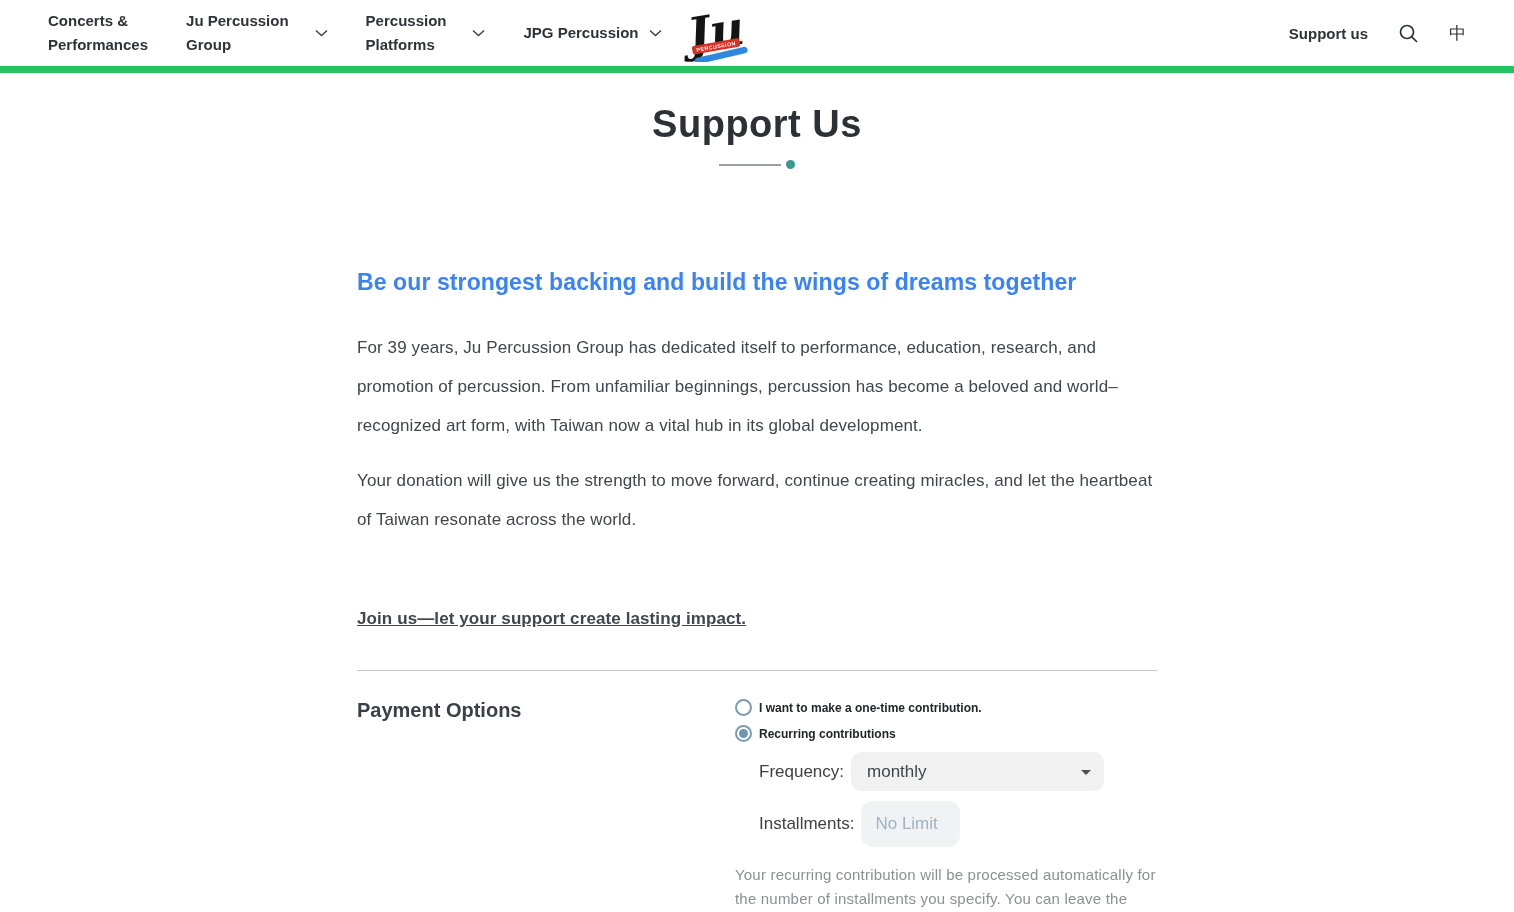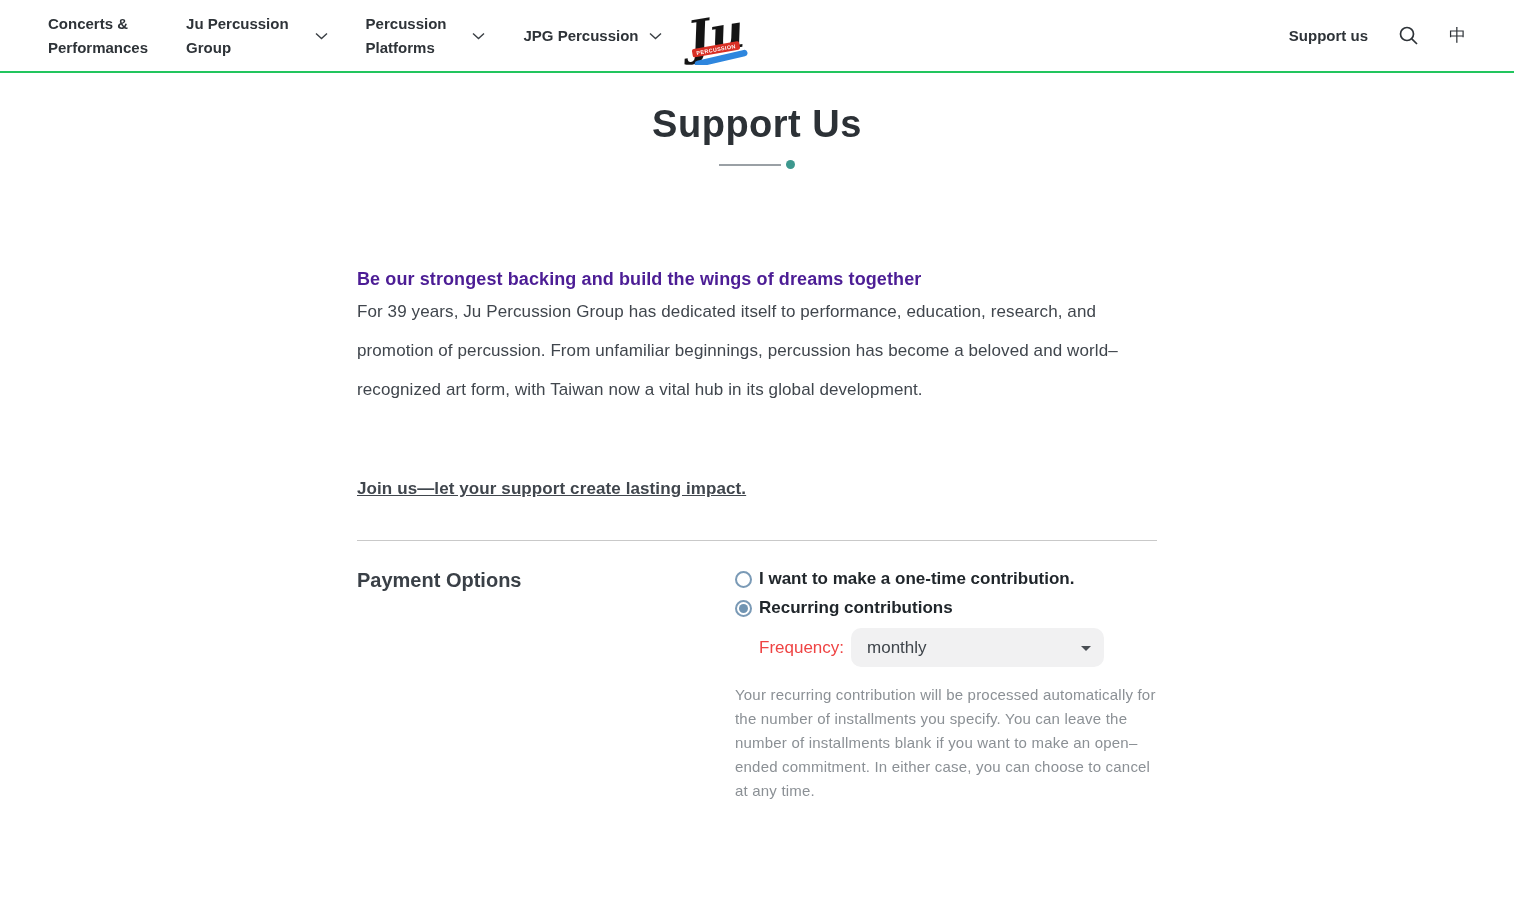--- a/index.html
+++ b/index.html
@@ -5,21 +5,21 @@
   * { margin: 0; padding: 0; box-sizing: border-box; }
   html, body { width: 1514px; height: 912px; background: #ffffff; overflow: hidden; }
   body { font-family: "Liberation Sans", sans-serif; color: #2e3338; }
 
   
   .header {
     height: 73px;
     display: flex;
     align-items: center;
     padding: 0 48px;
-    border-bottom: 2px solid #22c55e;
+    border-bottom: 7px solid #22c55e;
     background: #fff;
   }
   .nav-left { display: flex; align-items: center; gap: 38px; }
   .nav-item {
     display: flex; align-items: center;
     font-size: 15px; font-weight: 700; color: #2e3338;
     cursor: pointer;
   }
   .nav-item .label { white-space: pre-line; line-height: 1.6; }
   .chevron { margin-left: 26px; display: inline-flex; }
@@ -35,45 +35,45 @@
   
   .title-block { text-align: center; margin-top: 30px; }
   .page-title { font-size: 38px; font-weight: 700; color: #2c3136; letter-spacing: 0.5px; }
   .title-divider { margin: 14px auto 0; display: flex; align-items: center; justify-content: center; width: 80px; }
   .title-divider .line { width: 62px; height: 2px; background: #9aa0a5; }
   .title-divider .dot { width: 9px; height: 9px; border-radius: 50%; margin-left: 5px; }
 
   
   .content { width: 800px; margin: 0 auto; }
   .intro { margin-top: 100px; }
-  .intro-heading { font-size: 18px; font-weight: 700; color: #4c1d95; margin-bottom: 2px; letter-spacing: 0.1px; }
+  .intro-heading { font-size: 23px; font-weight: 700; color: #3b82f6; margin-bottom: 32px; letter-spacing: 0.1px; }
   .intro p { font-size: 17px; line-height: 39px; color: #40464d; margin-bottom: 16px; letter-spacing: 0.1px; }
   .join-line { margin-top: 60px; font-size: 17px; font-weight: 700; color: #2e3338; text-decoration: underline; }
   .rule { border: none; border-top: 1px solid #c9c9c9; margin-top: 32px; }
 
   
   .payment { display: flex; margin-top: 28px; }
   .payment-left { width: 378px; flex: none; }
   .payment-title { font-size: 20px; font-weight: 700; color: #3a4047; }
   .payment-right { width: 422px; flex: none; }
 
   .option-row { display: flex; align-items: center; margin-bottom: 9px; cursor: pointer; }
   .radio {
     width: 17px; height: 17px; border-radius: 50%;
     border: 2px solid #7a9ab6; background: #fff;
     display: inline-flex; align-items: center; justify-content: center;
     flex: none;
   }
   .radio.checked::after {
     content: ""; width: 9px; height: 9px; border-radius: 50%; background: #7094b2;
   }
-  .option-label { margin-left: 7px; font-size: 17px; font-weight: 700; color: #20262b; }
+  .option-label { margin-left: 7px; font-size: 12px; font-weight: 700; color: #20262b; }
 
   .field-row { display: flex; align-items: center; padding-left: 24px; margin-top: 10px; }
-  .field-label { font-size: 17px; color: #ef4444; flex: none; }
+  .field-label { font-size: 17px; color: #404040; flex: none; }
   .select-box {
     margin-left: 7px; width: 253px; height: 39px;
     background: #f1f1f2; border-radius: 10px;
     display: flex; align-items: center; padding: 8px 16px;
     font-size: 17px; color: #3f454b; cursor: pointer; position: relative;
   }
   .select-arrow {
     position: absolute; right: 13px; top: 50%; margin-top: -2px;
     width: 0; height: 0;
     border-left: 5px solid transparent; border-right: 5px solid transparent;
@@ -155,20 +155,21 @@
   <div class="title-divider">
     <span class="line"></span>
     <span class="dot" id="accent-dot" style="background: rgb(61, 152, 142);"></span>
   </div>
 </div>
 
 <main class="content">
   <section class="intro">
     <h2 class="intro-heading">Be our strongest backing and build the wings of dreams together</h2>
     <p>For 39 years, Ju Percussion Group has dedicated itself to performance, education, research, and promotion of percussion. From unfamiliar beginnings, percussion has become a beloved and world–recognized art form, with Taiwan now a vital hub in its global development.</p>
+    <p>Your donation will give us the strength to move forward, continue creating miracles, and let the heartbeat of Taiwan resonate across the world.</p>
     <p class="join-line">Join us—let your support create lasting impact.</p>
   </section>
 
   <hr class="rule">
 
   <section class="payment">
     <div class="payment-left">
       <h3 class="payment-title">Payment Options</h3>
     </div>
     <div class="payment-right">
@@ -182,17 +183,21 @@
       </div>
 
       <div class="field-row">
         <span class="field-label">Frequency:</span>
         <div class="select-box">
           <span>monthly</span>
           <span class="select-arrow"></span>
         </div>
       </div>
 
+      <div class="field-row">
+        <span class="field-label">Installments:</span>
+        <input class="installments-input" type="text" placeholder="No Limit" style="">
+      </div>
 
       <p class="note">Your recurring contribution will be processed automatically for the number of installments you specify. You can leave the number of installments blank if you want to make an open–ended commitment. In either case, you can choose to cancel at any time.</p>
     </div>
   </section>
 </main>
 
 </body></html>

